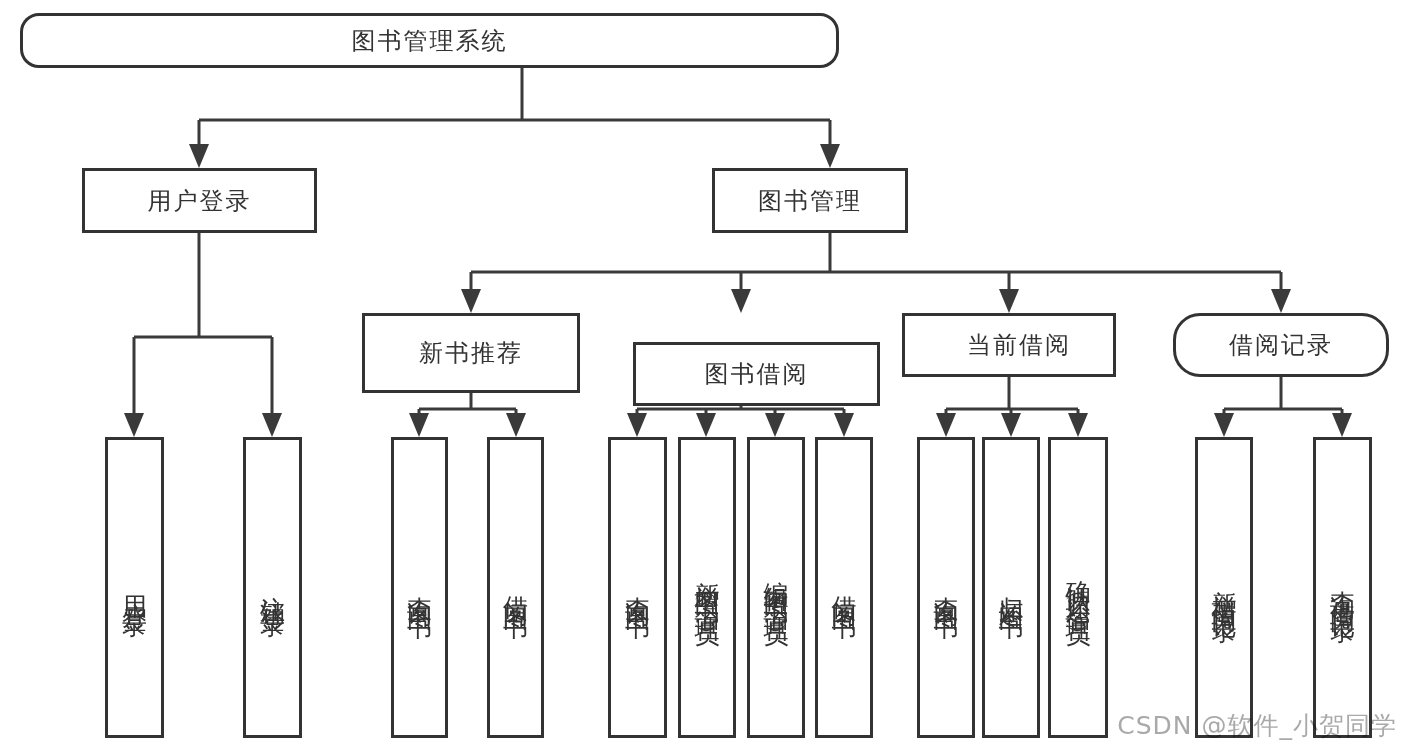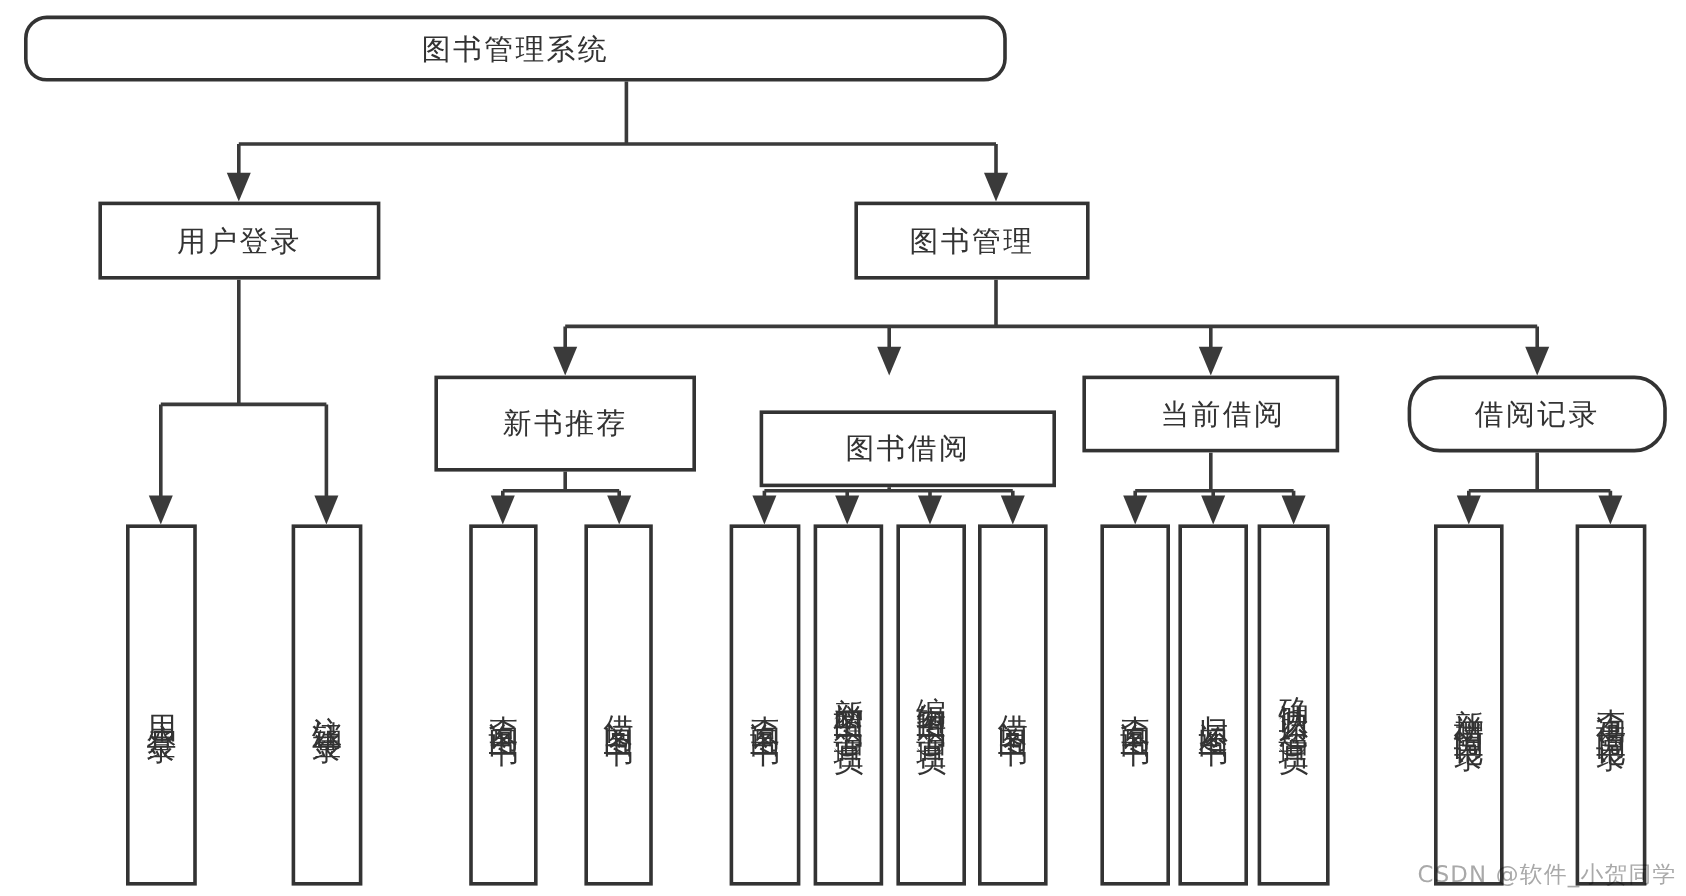--- a/index.html
+++ b/index.html
@@ -34,21 +34,21 @@
     writing-mode: vertical-rl;
     text-orientation: mixed;
     font-size: 25px;
     letter-spacing: 6px;
     line-height: 1;
   }
   .watermark {
     position: absolute;
     right: 8px;
     bottom: 5px;
-    font-size: 19px;
+    font-size: 25px;
     letter-spacing: 1px;
     color: #a9a9a9;
     mix-blend-mode: multiply;
     white-space: nowrap;
     z-index: 5;
   }
 </style>
 </head>
 <body>
 

